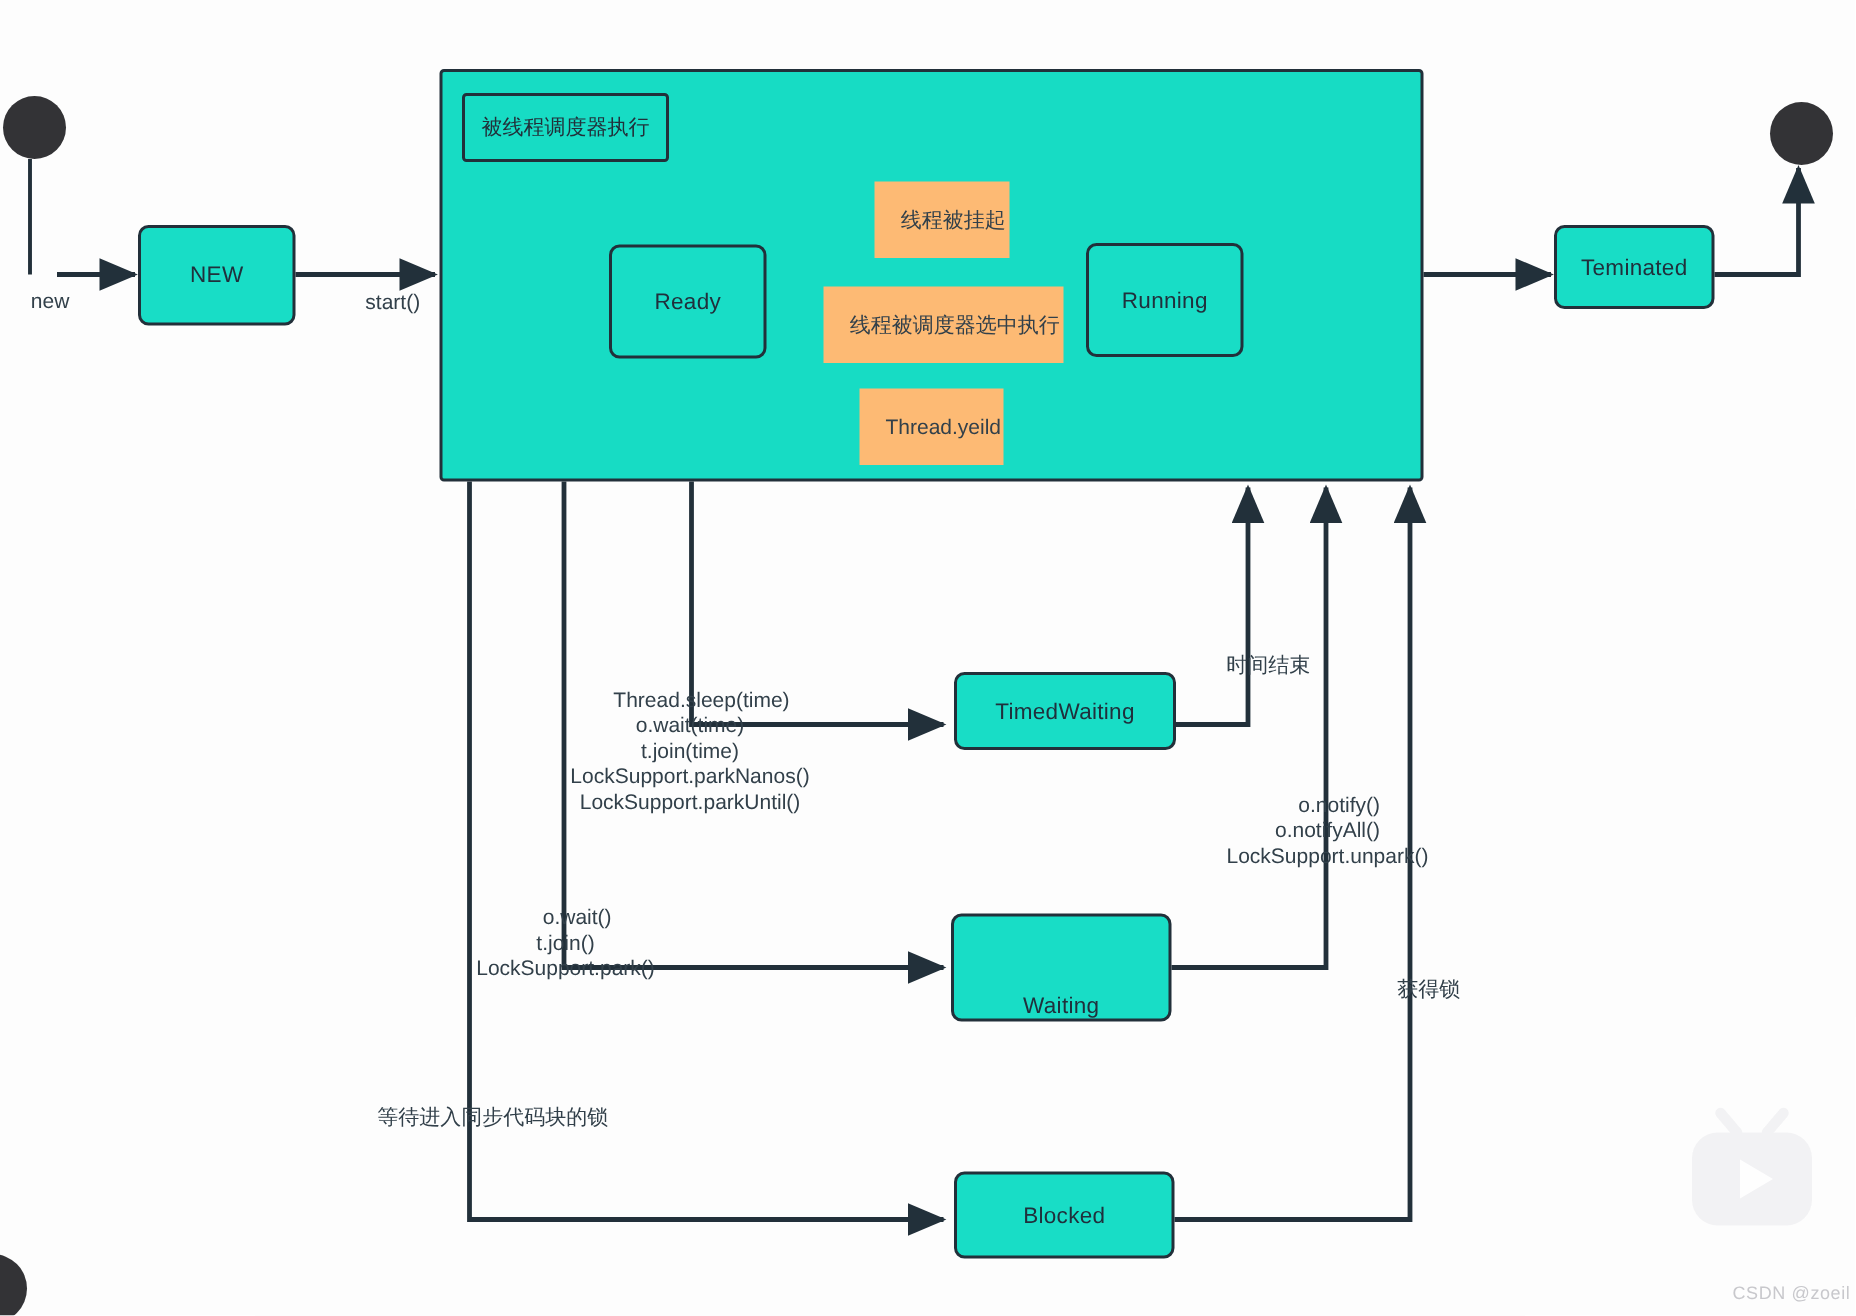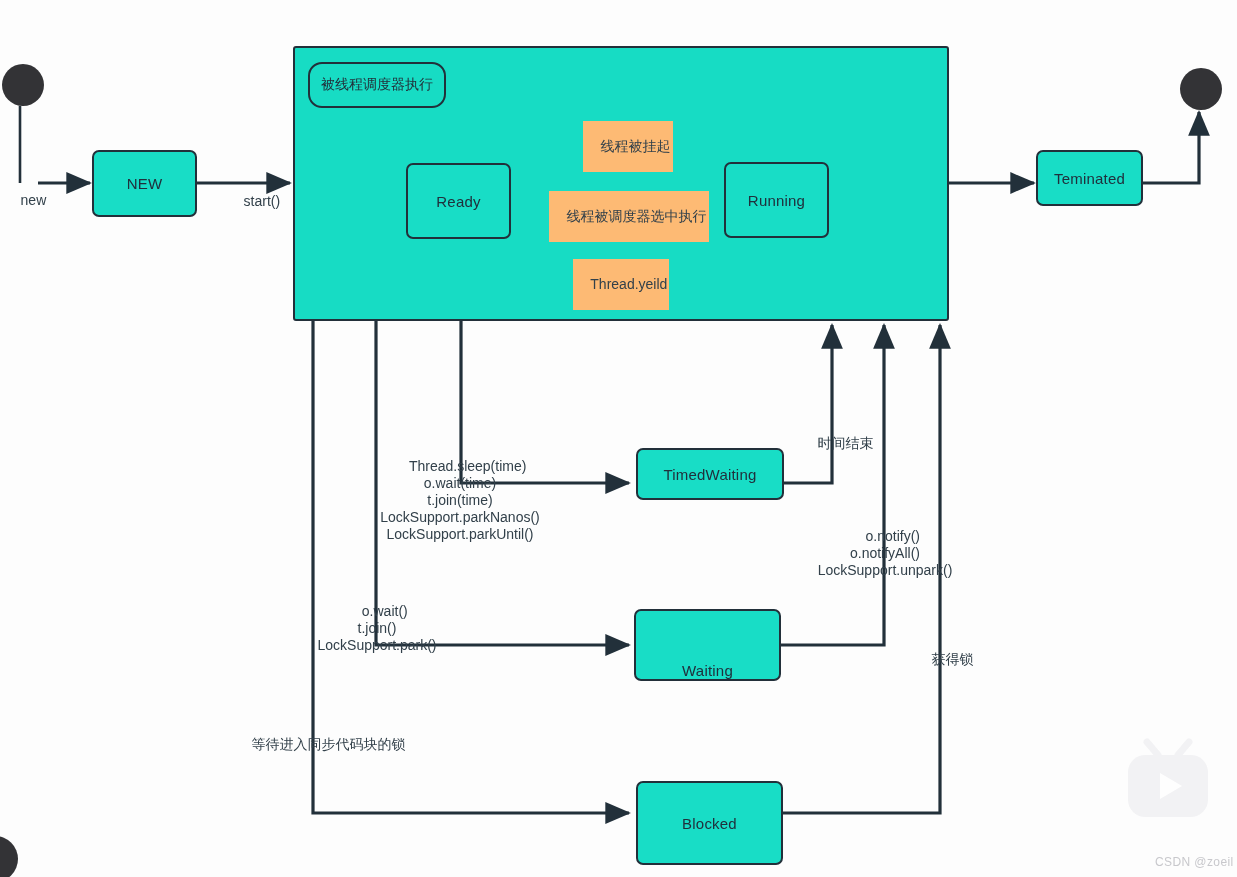--- a/index.html
+++ b/index.html
@@ -44,21 +44,21 @@
     position: absolute;
     box-sizing: border-box;
     border: 2px solid #22303a;
     border-radius: 3px;
     background: #17dcc4;
   }
   .header-chip {
     position: absolute;
     box-sizing: border-box;
     border: 2px solid #22303a;
-    border-radius: 14px;
+    border-radius: 3px;
     background: transparent;
     display: flex;
     align-items: center;
     justify-content: center;
     color: #22303a;
     font-size: 14px;
   }
   .edge-label {
     position: absolute;
     font-size: 14px;
@@ -156,21 +156,21 @@
   </div>
 
   <div class="node" style="left:636px; top:448px; width:148px; height:52px;">
     <span>TimedWaiting</span>
   </div>
 
   <div class="node" style="left:634px; top:609px; width:147px; height:72px;align-items:flex-end;">
     <span>Waiting</span>
   </div>
 
-  <div class="node" style="left:636px; top:781px; width:147px; height:84px;">
+  <div class="node" style="left:636px; top:781px; width:147px; height:58px;">
     <span>Blocked</span>
   </div>
 
   <div class="edge-label" style="left:5px; top:175px;">
     <span>new</span>
   </div>
 
   <div class="edge-label" style="left:228px; top:176px;">
     <span>start()</span>
   </div>

